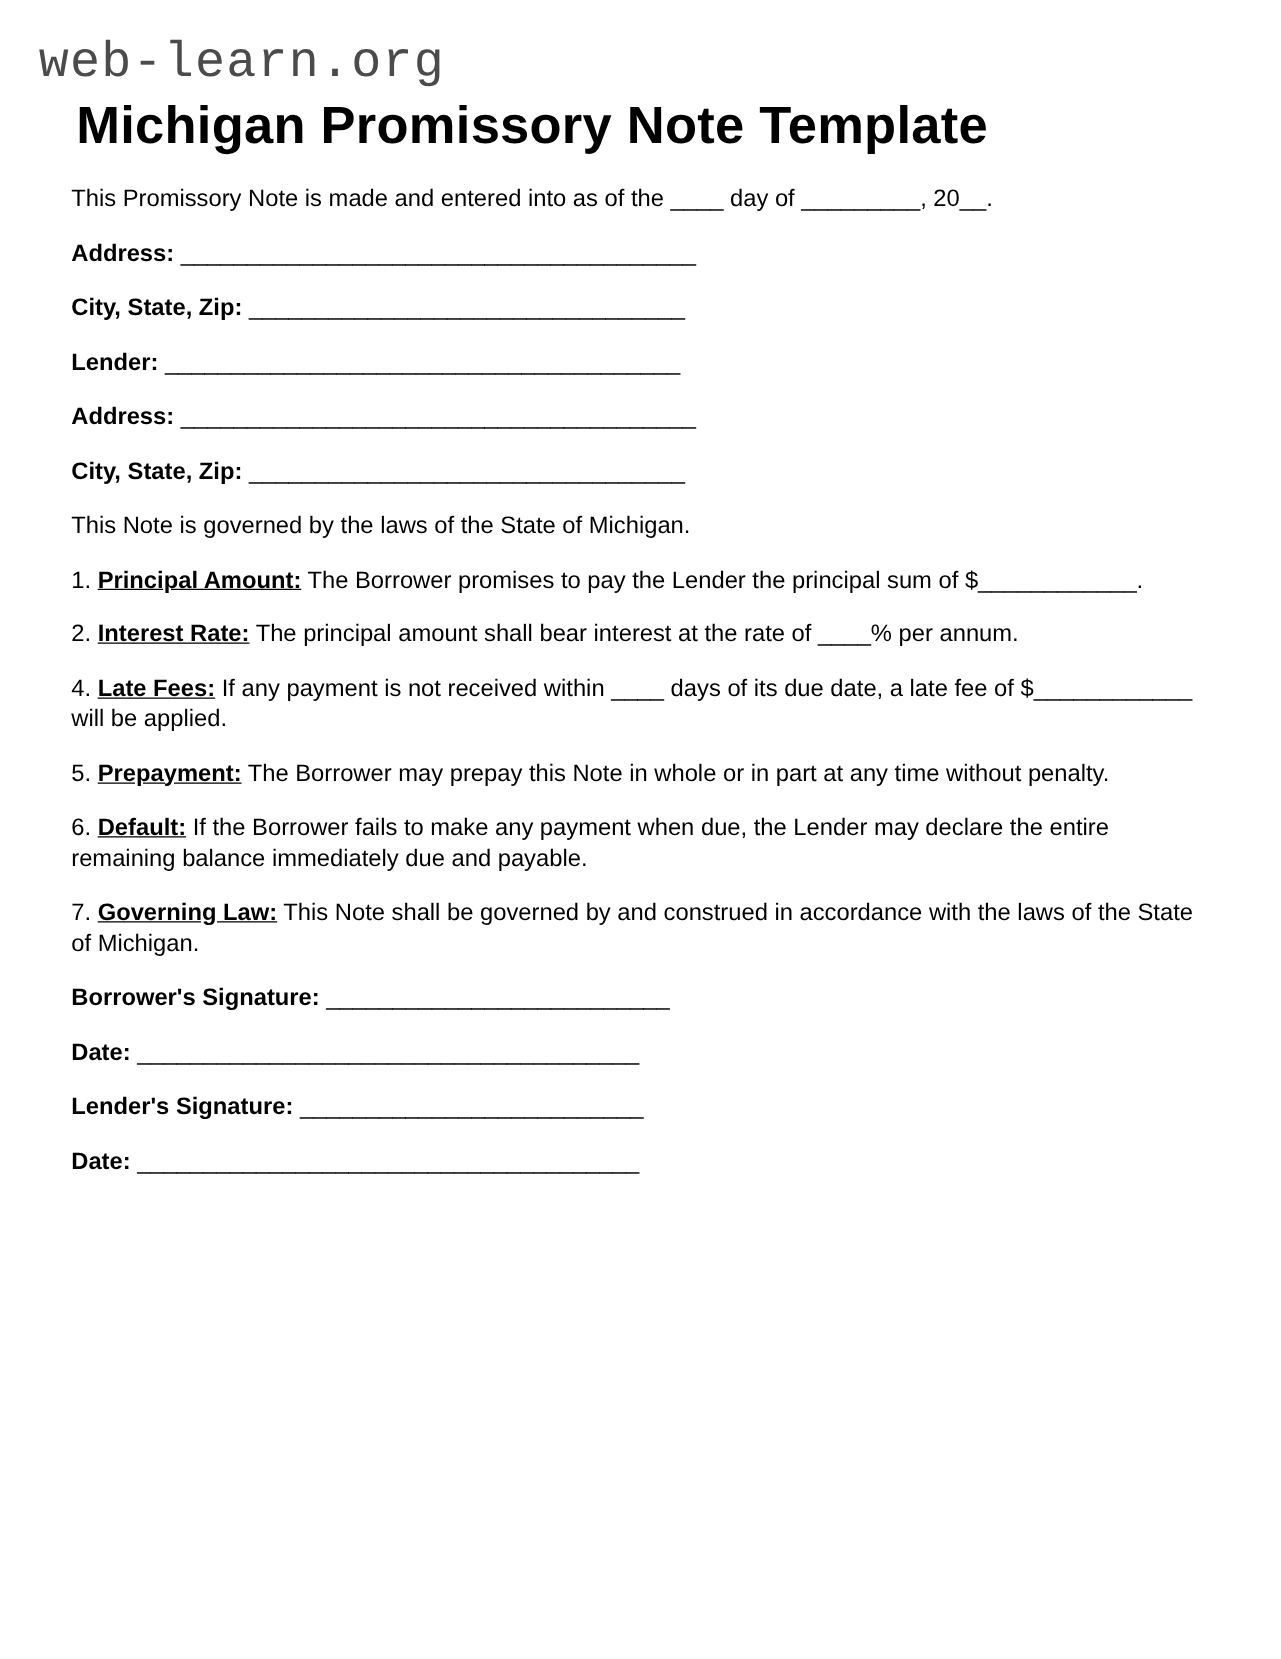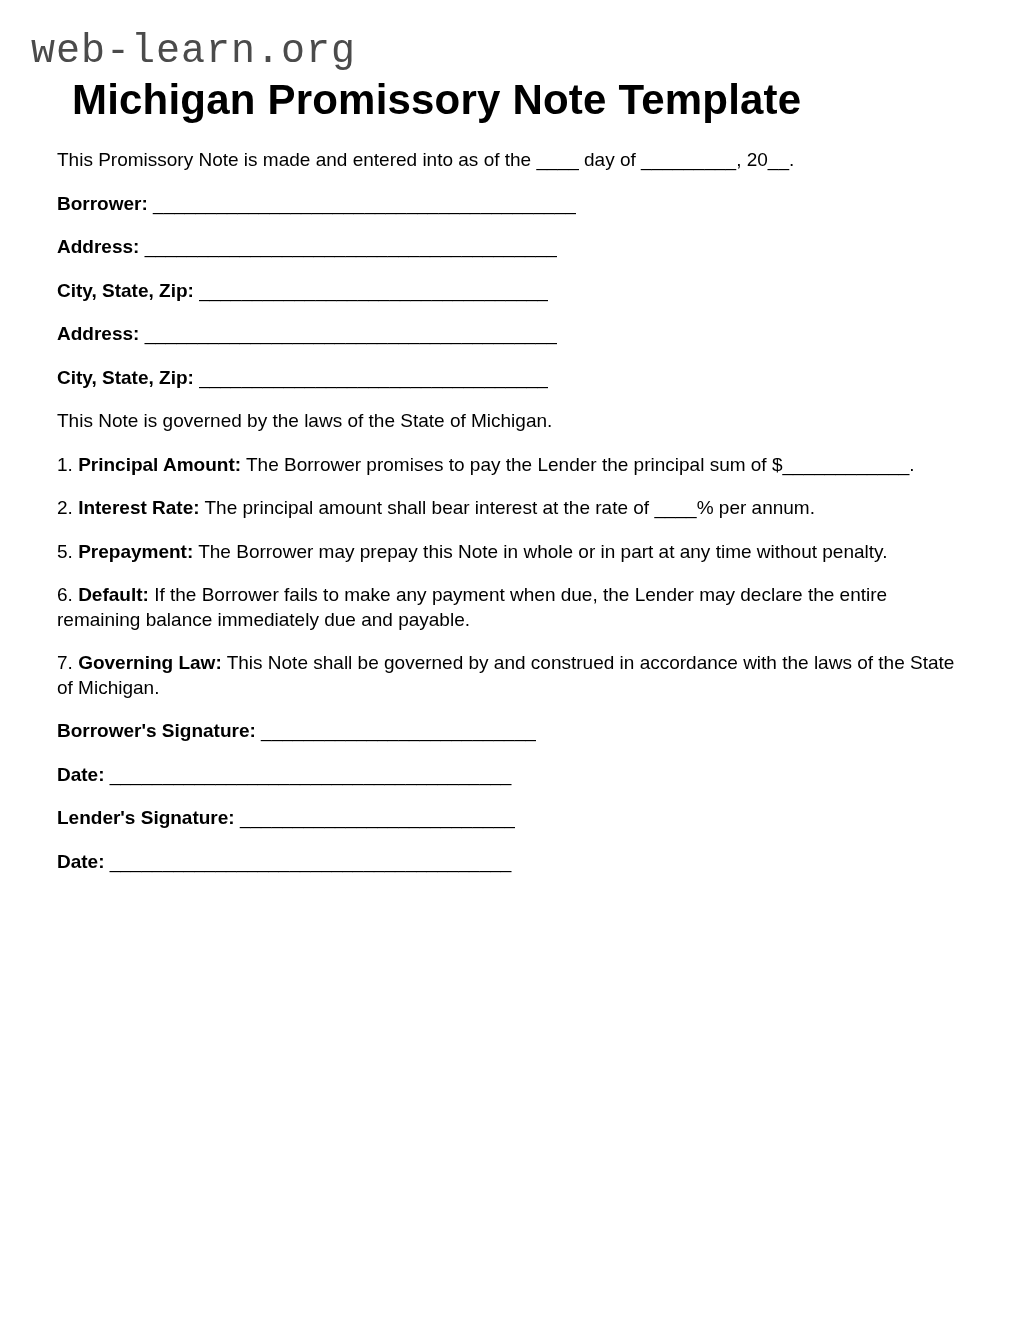--- a/index.html
+++ b/index.html
@@ -23,36 +23,37 @@
   .site-name {
     font-family: "Liberation Mono", "DejaVu Sans Mono", monospace;
     font-size: 40px;
     line-height: 44px;
     color: #4b4b4b;
     margin-left: -26px;
     letter-spacing: 1px;
     white-space: nowrap;
   }
   h1.doc-title {
-    margin: 2px 0 24px 15px;
+    margin: 2px 0 24px 4px;
     font-size: 42px;
     line-height: 48px;
     font-weight: 700;
     color: #000000;
     letter-spacing: 0.2px;
     white-space: nowrap;
   }
   p.para, p.field, p.section {
     margin: 0 0 19px 0;
   }
   .lbl {
     font-weight: 700;
   }
   .sec-title {
     font-weight: 700;
+    text-decoration: underline;
   }
   .blank {
     letter-spacing: 0;
     white-space: nowrap;
   }
   ul.bullets {
     margin: 0 0 19px 0;
     padding-left: 49px;
     list-style: disc;
   }
@@ -65,48 +66,51 @@
 <body>
 
 <div class="page">
 
   <div class="site-name">web-learn.org</div>
 
   <h1 class="doc-title">Michigan Promissory Note Template</h1>
 
   <p class="para">This Promissory Note is made and entered into as of the ____ day of _________, 20__.</p>
 
-  <p class="field"><span class="lbl">Borrower:</span>
-    <span class="blank">________________________________________</span></p>
 
   <p class="field"><span class="lbl">Address:</span>
     <span class="blank">_______________________________________</span></p>
 
   <p class="field"><span class="lbl">City, State, Zip:</span>
     <span class="blank">_________________________________</span></p>
 
+  <p class="field"><span class="lbl">Lender:</span>
+    <span class="blank">_______________________________________</span></p>
 
   <p class="field"><span class="lbl">Address:</span>
     <span class="blank">_______________________________________</span></p>
 
   <p class="field"><span class="lbl">City, State, Zip:</span>
     <span class="blank">_________________________________</span></p>
 
   <p class="para">This Note is governed by the laws of the State of Michigan.</p>
 
   <p class="section"><span>1.</span>
     <span class="sec-title">Principal Amount:</span>
     <span>The Borrower promises to pay the Lender the principal sum of $____________.</span></p>
 
   <p class="section"><span>2.</span>
     <span class="sec-title">Interest Rate:</span>
     <span>The principal amount shall bear interest at the rate of ____% per annum.</span></p>
 
 
 
+  <p class="section"><span>4.</span>
+    <span class="sec-title">Late Fees:</span>
+    <span>If any payment is not received within ____ days of its due date, a late fee of $____________ will be applied.</span></p>
 
   <p class="section"><span>5.</span>
     <span class="sec-title">Prepayment:</span>
     <span>The Borrower may prepay this Note in whole or in part at any time without penalty.</span></p>
 
   <p class="section"><span>6.</span>
     <span class="sec-title">Default:</span>
     <span>If the Borrower fails to make any payment when due, the Lender may declare the entire remaining balance immediately due and payable.</span></p>
 
   <p class="section"><span>7.</span>

